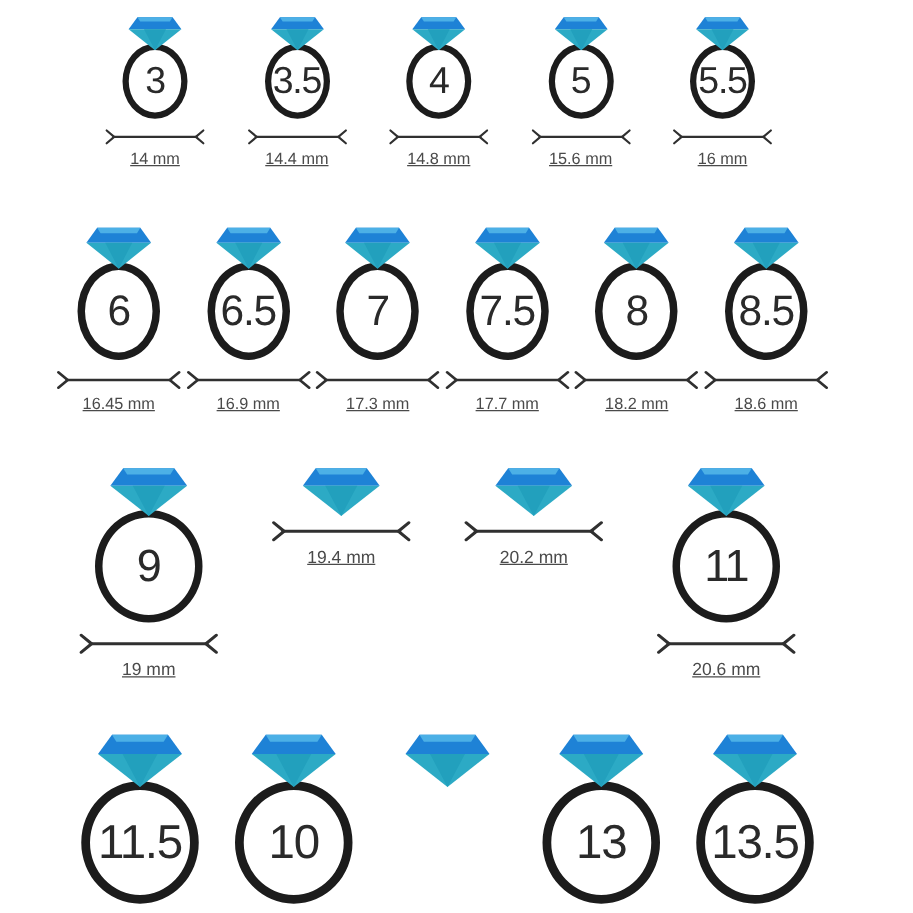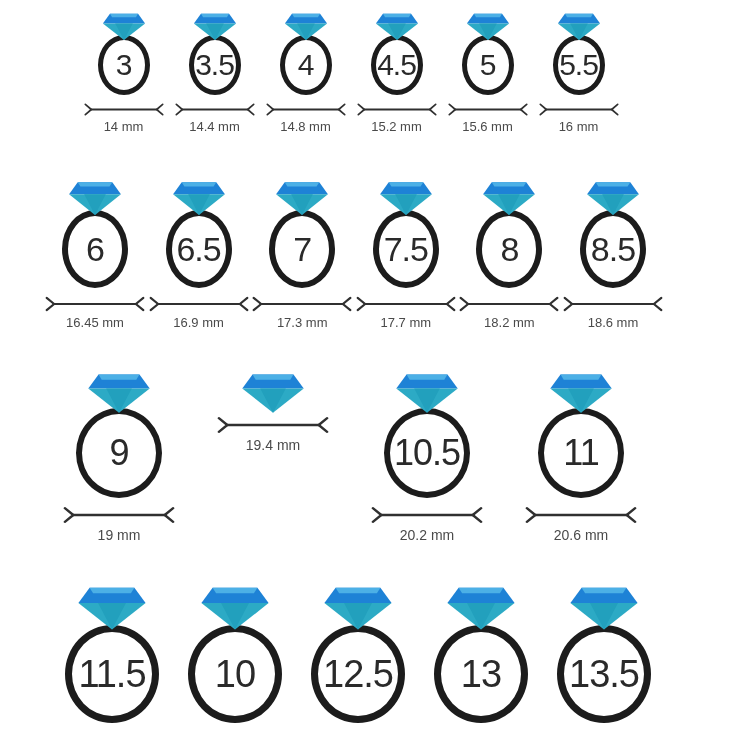--- a/index.html
+++ b/index.html
@@ -49,20 +49,21 @@
   .measure path {
     stroke: var(--measure);
     stroke-width: 2.6;
     fill: none;
     stroke-linecap: round;
   }
   .mm {
     margin-top: 2px;
     color: var(--mm-text);
     white-space: nowrap;
+    text-decoration: underline;
   }
 
   
   .row-0 { margin: 12px 106px 0 78px; }
   .row-0 .ring-item { width: 92px; }
   .row-0 .diamond  { width: 44px; height: 29px; }
   .row-0 .circle   { width: 52px; height: 60px; border-width: 5px; }
   .row-0 .size     { font-size: 30px; }
   .row-0 .measure  { width: 80px; height: 15px; }
   .row-0 .mm       { font-size: 13px; }
@@ -141,36 +142,20 @@
     <div class="circle">
       <span class="size">4</span>
     </div>
     <svg class="measure" viewBox="0 0 120 22" preserveAspectRatio="none" aria-hidden="true">
       <path d="M10,11 L110,11"></path>
       <path d="M11,11 L2,3.5 M11,11 L2,18.5 M109,11 L118,3.5 M109,11 L118,18.5"></path>
     </svg>
     <span class="mm">14.8 mm</span>
   </div>
 
-  <div class="ring-item">
-    <svg class="diamond" viewBox="0 0 100 66" preserveAspectRatio="none" aria-hidden="true">
-      <polygon class="d-crown" points="18,4 82,4 98,26 2,26"></polygon>
-      <polygon class="d-stripe" points="18,4 82,4 77,12 23,12"></polygon>
-      <polygon class="d-pav" points="2,26 98,26 50,64"></polygon>
-      <polygon class="d-core" points="30,26 70,26 50,64"></polygon>
-    </svg>
-    <div class="circle">
-      <span class="size">4.5</span>
-    </div>
-    <svg class="measure" viewBox="0 0 120 22" preserveAspectRatio="none" aria-hidden="true">
-      <path d="M10,11 L110,11"></path>
-      <path d="M11,11 L2,3.5 M11,11 L2,18.5 M109,11 L118,3.5 M109,11 L118,18.5"></path>
-    </svg>
-    <span class="mm">15.2 mm</span>
-  </div>
 
   <div class="ring-item">
     <svg class="diamond" viewBox="0 0 100 66" preserveAspectRatio="none" aria-hidden="true">
       <polygon class="d-crown" points="18,4 82,4 98,26 2,26"></polygon>
       <polygon class="d-stripe" points="18,4 82,4 77,12 23,12"></polygon>
       <polygon class="d-pav" points="2,26 98,26 50,64"></polygon>
       <polygon class="d-core" points="30,26 70,26 50,64"></polygon>
     </svg>
     <div class="circle">
       <span class="size">5</span>
@@ -335,23 +320,20 @@
   </div>
 
 
   <div class="ring-item">
     <svg class="diamond" viewBox="0 0 100 66" preserveAspectRatio="none" aria-hidden="true">
       <polygon class="d-crown" points="18,4 82,4 98,26 2,26"></polygon>
       <polygon class="d-stripe" points="18,4 82,4 77,12 23,12"></polygon>
       <polygon class="d-pav" points="2,26 98,26 50,64"></polygon>
       <polygon class="d-core" points="30,26 70,26 50,64"></polygon>
     </svg>
-    <div class="circle">
-      <span class="size">10.5</span>
-    </div>
     <svg class="measure" viewBox="0 0 120 22" preserveAspectRatio="none" aria-hidden="true">
       <path d="M10,11 L110,11"></path>
       <path d="M11,11 L2,3.5 M11,11 L2,18.5 M109,11 L118,3.5 M109,11 L118,18.5"></path>
     </svg>
     <span class="mm">20.2 mm</span>
   </div>
 
   <div class="ring-item">
     <svg class="diamond" viewBox="0 0 100 66" preserveAspectRatio="none" aria-hidden="true">
       <polygon class="d-crown" points="18,4 82,4 98,26 2,26"></polygon>
@@ -396,23 +378,20 @@
 
   </div>
 
   <div class="ring-item">
     <svg class="diamond" viewBox="0 0 100 66" preserveAspectRatio="none" aria-hidden="true">
       <polygon class="d-crown" points="18,4 82,4 98,26 2,26"></polygon>
       <polygon class="d-stripe" points="18,4 82,4 77,12 23,12"></polygon>
       <polygon class="d-pav" points="2,26 98,26 50,64"></polygon>
       <polygon class="d-core" points="30,26 70,26 50,64"></polygon>
     </svg>
-    <div class="circle">
-      <span class="size">12.5</span>
-    </div>
 
   </div>
 
   <div class="ring-item">
     <svg class="diamond" viewBox="0 0 100 66" preserveAspectRatio="none" aria-hidden="true">
       <polygon class="d-crown" points="18,4 82,4 98,26 2,26"></polygon>
       <polygon class="d-stripe" points="18,4 82,4 77,12 23,12"></polygon>
       <polygon class="d-pav" points="2,26 98,26 50,64"></polygon>
       <polygon class="d-core" points="30,26 70,26 50,64"></polygon>
     </svg>

